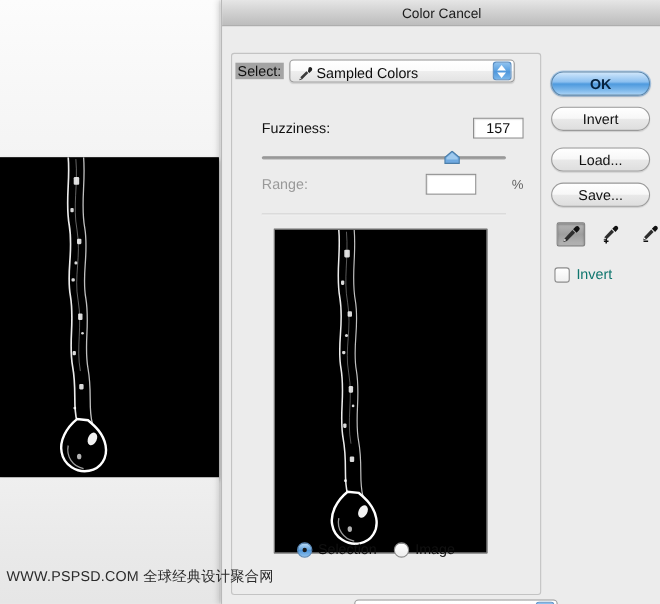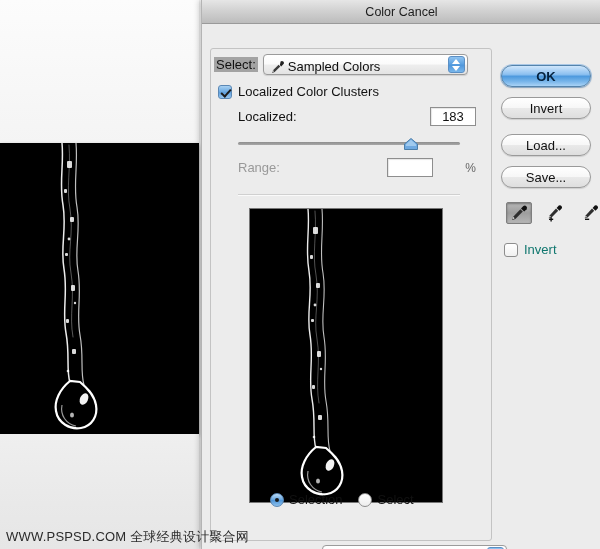--- a/index.html
+++ b/index.html
@@ -56,21 +56,21 @@
     background: linear-gradient(180deg,#efefef 0%, #e9e9e9 60%, #e6e6e6 100%);
   }
 
   
   .stream-svg { display:block; }
 
   
   .watermark {
     position: absolute;
     left: 6px;
-    bottom: 3px;
+    bottom: 16px;
     font-family: "Liberation Sans", sans-serif;
     font-size: 13px;
     color: #2b2b2b;
     letter-spacing: .2px;
     white-space: nowrap;
     z-index: 40;
   }
 
   
   .dialog {
@@ -461,29 +461,25 @@
             </svg>
           </span>
           <span class="popup-text">Sampled Colors</span>
           <span class="popup-arrows">
             <i class="arr-up"></i>
             <i class="arr-dn"></i>
           </span>
         </div>
       </div>
 
-      <div class="lcc-row">
-        <span class="cbox checked"></span>
-        <span class="lcc-label">Localized Color Clusters</span>
-      </div>
 
       <div class="fuzz-row">
-        <span class="field-label">Localized:</span>
+        <span class="field-label">Fuzziness:</span>
         <span style="flex:1"></span>
-        <span class="numfield">183</span>
+        <span class="numfield">157</span>
       </div>
 
       <div class="slider-wrap">
         <div class="slider-track"></div>
         <div class="slider-thumb" style="left:78%;">
           <svg width="15" height="13" viewBox="0 0 15 13">
             <path d="M7.5,0.5 L14,6 L14,11.5 L1,11.5 L1,6 Z" fill="#6fa9e0" stroke="#4c7ea8" stroke-width="1"></path>
             <path d="M7.5,1.8 L12.6,6.4 L12.6,8 L2.4,8 L2.4,6.4 Z" fill="#a9d0f0" opacity="0.85"></path>
           </svg>
         </div>
@@ -527,21 +523,21 @@
         </svg>
       </div>
 
       <div class="radio-row">
         <span class="radio-item">
           <span class="radio on"></span>
           <span class="radio-label">Selection</span>
         </span>
         <span class="radio-item">
           <span class="radio"></span>
-          <span class="radio-label">Select</span>
+          <span class="radio-label">Image</span>
         </span>
       </div>
 
       <div class="selprev-row">
         <span class="selprev-label">Selection Preview:</span>
         <div class="popup" style="width:185px;">
           <span class="popup-text">None</span>
           <span class="popup-arrows">
             
             

